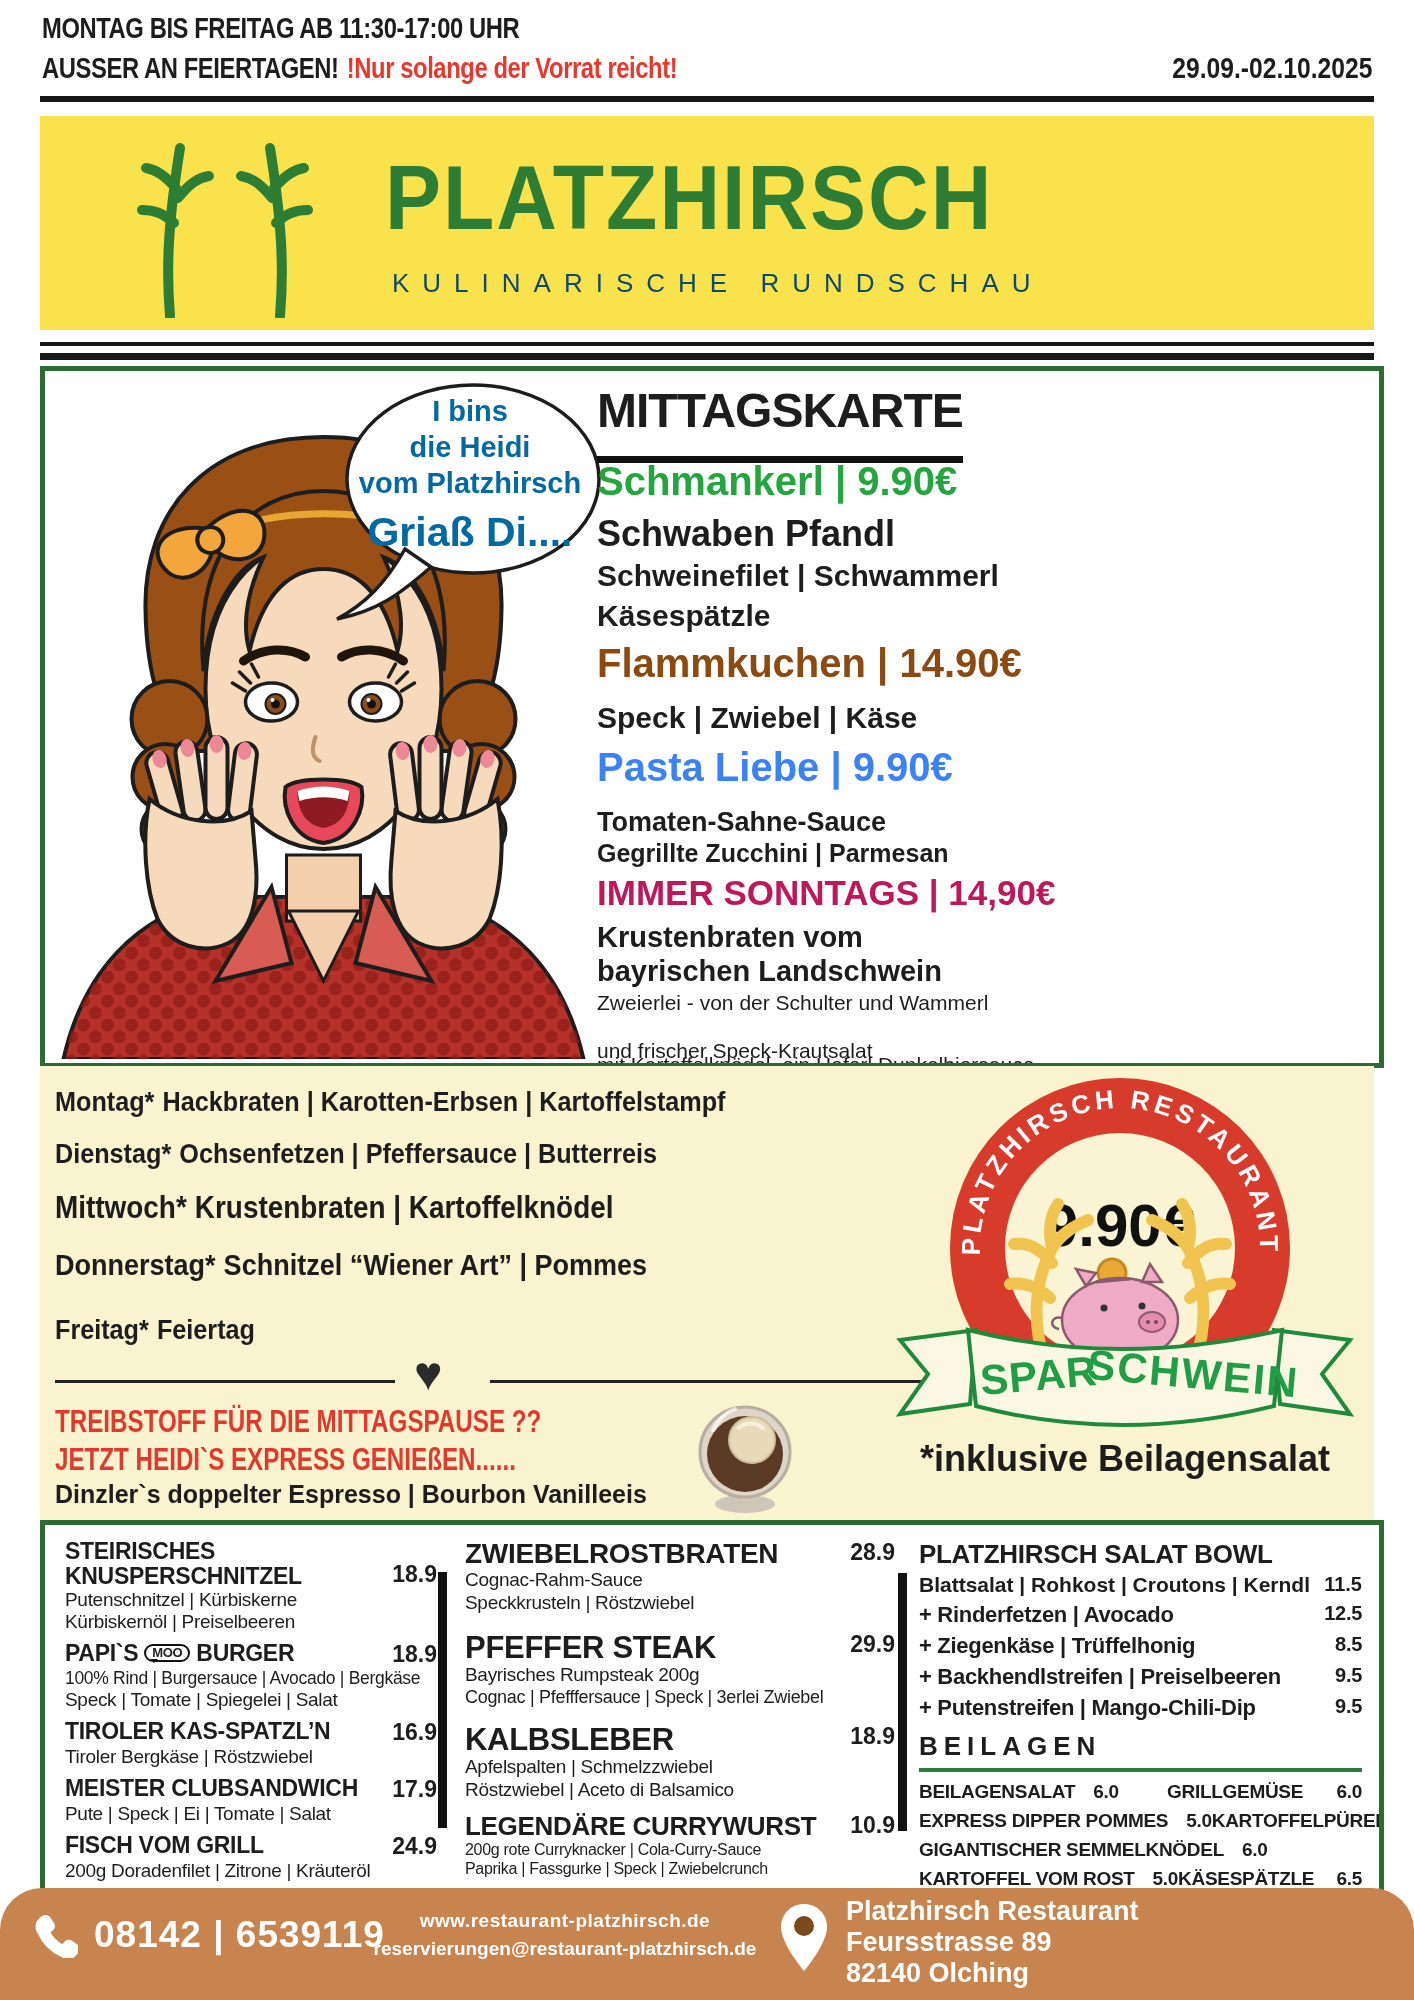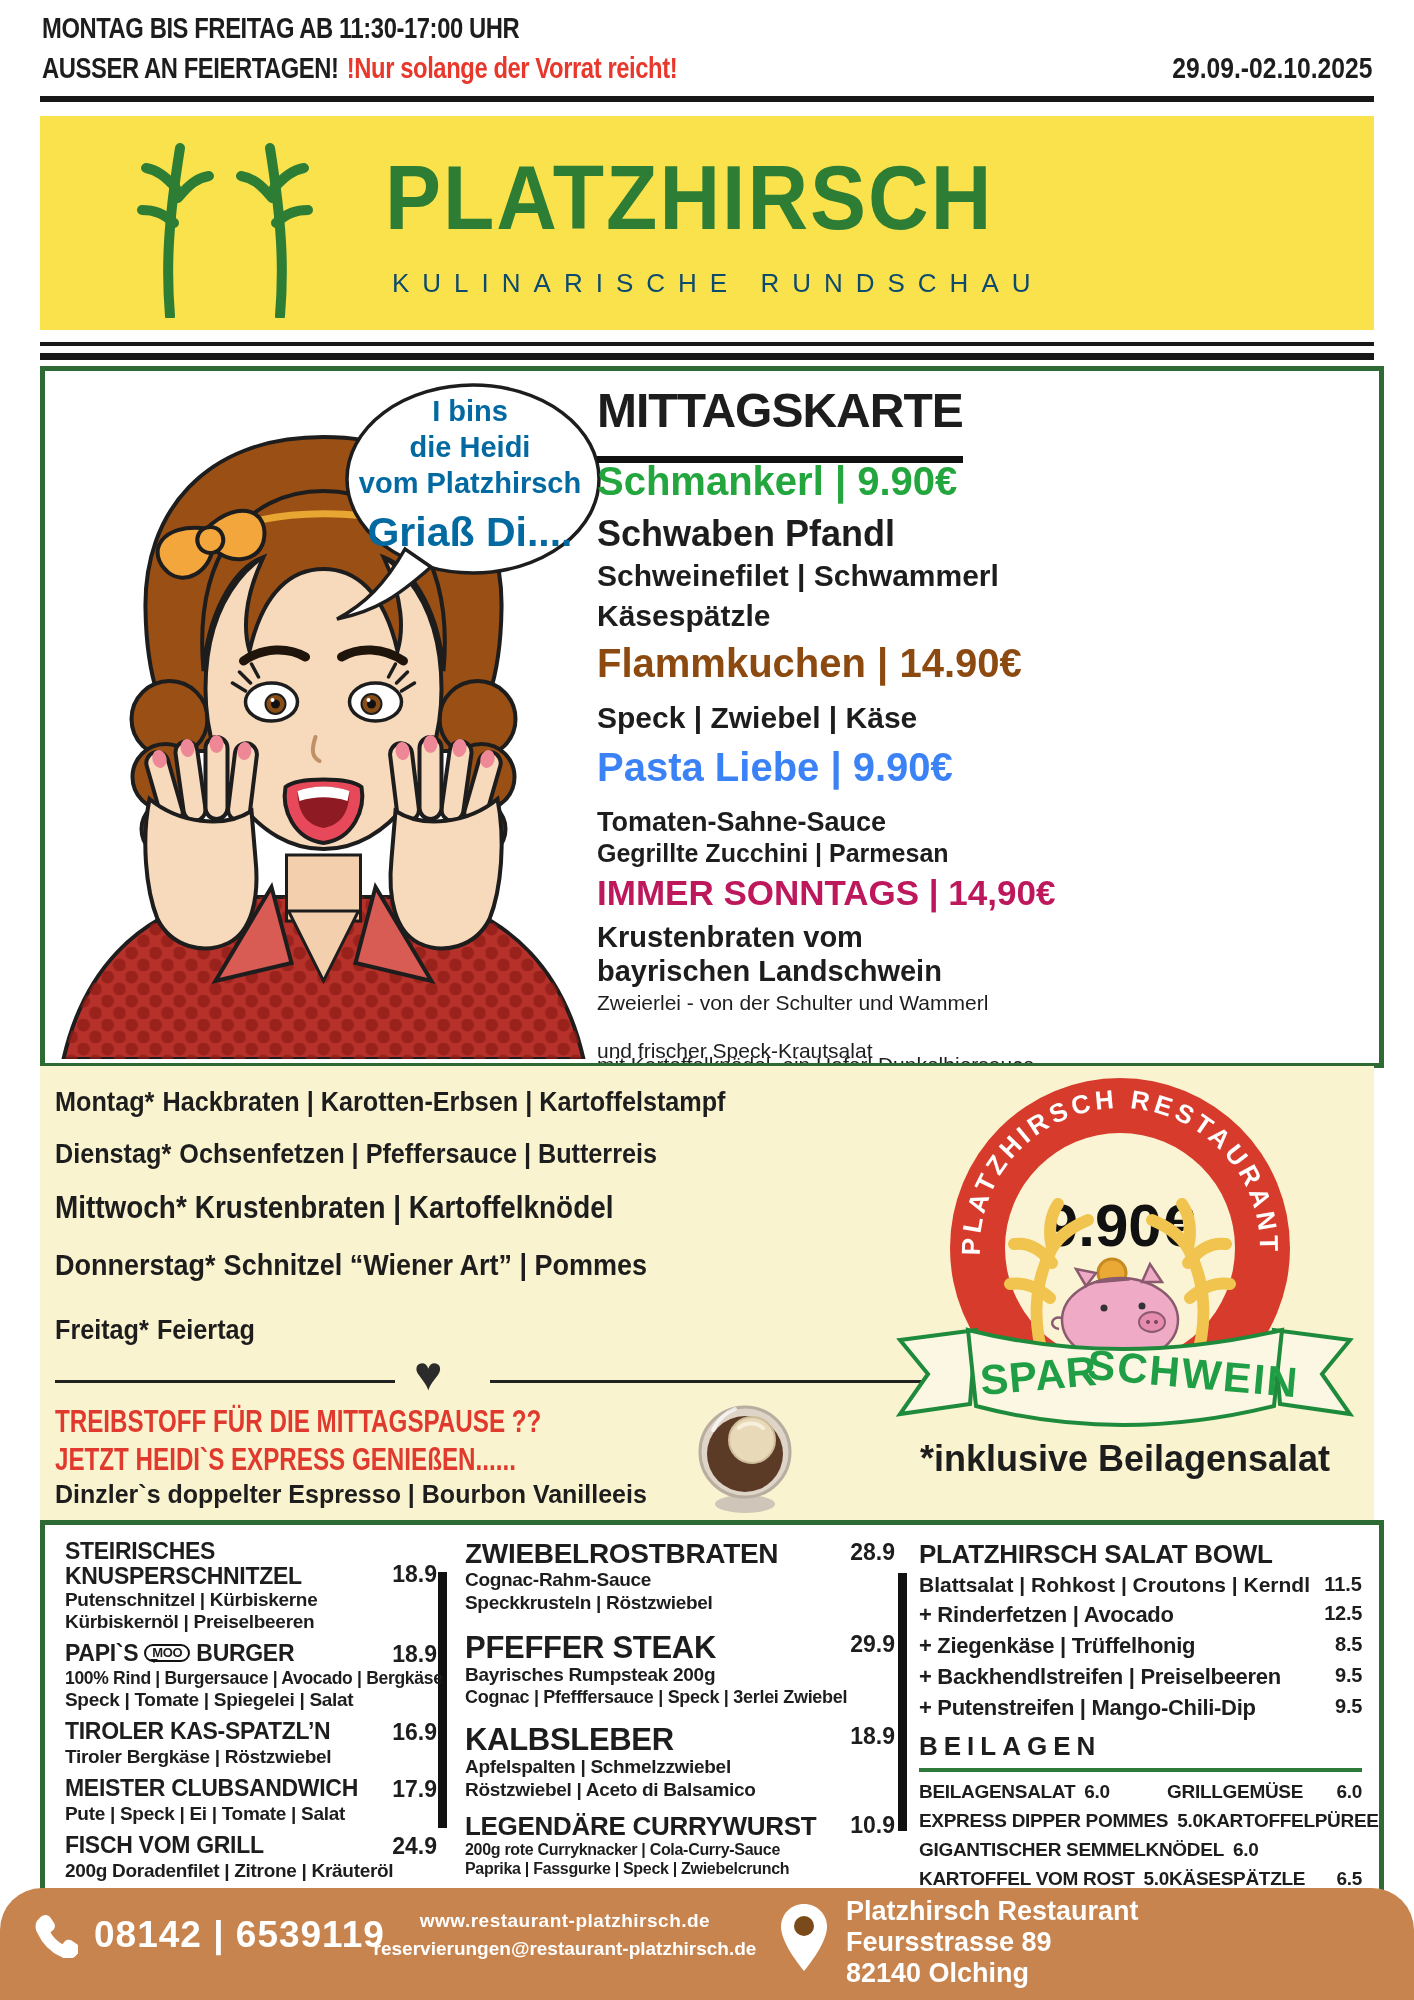--- a/index.html
+++ b/index.html
@@ -88,35 +88,35 @@
   .mcol{position:absolute;top:14px}
   .mcol1{left:20px;width:372px}
   .mcol2{left:420px;width:430px}
   .mcol3{left:874px;width:443px}
   .mi{margin-bottom:7px}
   .mi-head{display:flex;justify-content:space-between;align-items:flex-start}
   .mi-name{font-weight:800;font-size:23px;line-height:1.08;letter-spacing:-.3px}
   .mcol2 .mi-name{font-size:28px}
   .mcol2 .mi2-big .mi-name{font-size:31px}
   .mi-price{font-weight:700;font-size:23px;margin-left:8px;white-space:nowrap}
-  .mi-desc{font-size:19px;font-weight:700;line-height:1.2;letter-spacing:-.3px;white-space:nowrap}
+  .mi-desc{font-size:19px;font-weight:400;line-height:1.2;letter-spacing:-.3px;white-space:nowrap}
   .mi-desc.small{font-size:16px}
   .moo-bubble{display:inline-block;border:2px solid #111;border-radius:10px;padding:0 6px;
               font-size:13px;font-weight:800;margin:0 6px;vertical-align:4px;position:relative}
   .moo-bubble::after{content:"";position:absolute;left:4px;bottom:-7px;border:4px solid transparent;
                      border-top-color:#111}
   .c3-title{font-size:26px;font-weight:800;letter-spacing:-.3px}
   .c3-base{display:flex;justify-content:space-between;font-size:21px;font-weight:600;margin-top:3px}
   .c3-base .pr,.ex-row .pr{font-size:20px;font-weight:600}
   .ex-row{display:flex;justify-content:space-between;font-size:22px;font-weight:800;margin-top:5px;
           letter-spacing:-.3px}
   .beil-title{font-size:26px;font-weight:800;letter-spacing:6px;margin-top:10px}
   .beil-rule{height:4px;background:#2d7a3a;margin-top:6px;margin-bottom:9px}
   .b-row{display:flex;font-size:19px;font-weight:700;margin-bottom:7px;letter-spacing:-.3px}
-  .b-left{flex:0 0 56%;display:flex;gap:9px;white-space:nowrap}
+  .b-left{flex:0 0 56%;display:flex;gap:18px;white-space:nowrap}
   .b-right{flex:1;display:flex;justify-content:space-between;white-space:nowrap}
 
   
   .footer{position:absolute;left:0;top:1888px;width:1414px;height:112px;background:#c8844e;
           border-radius:42px 42px 0 0}
   .f-phone{position:absolute;left:32px;top:24px;display:flex;align-items:center;gap:16px;color:#fff}
   .f-phone-num{font-size:37px;font-weight:800;letter-spacing:1px;white-space:nowrap}
   .f-center{position:absolute;left:370px;top:22px;width:390px;text-align:center;color:#fff}
   .f-www{font-size:19px;font-weight:800;letter-spacing:.5px}
   .f-mail{font-size:19px;font-weight:700;margin-top:6px;white-space:nowrap}

